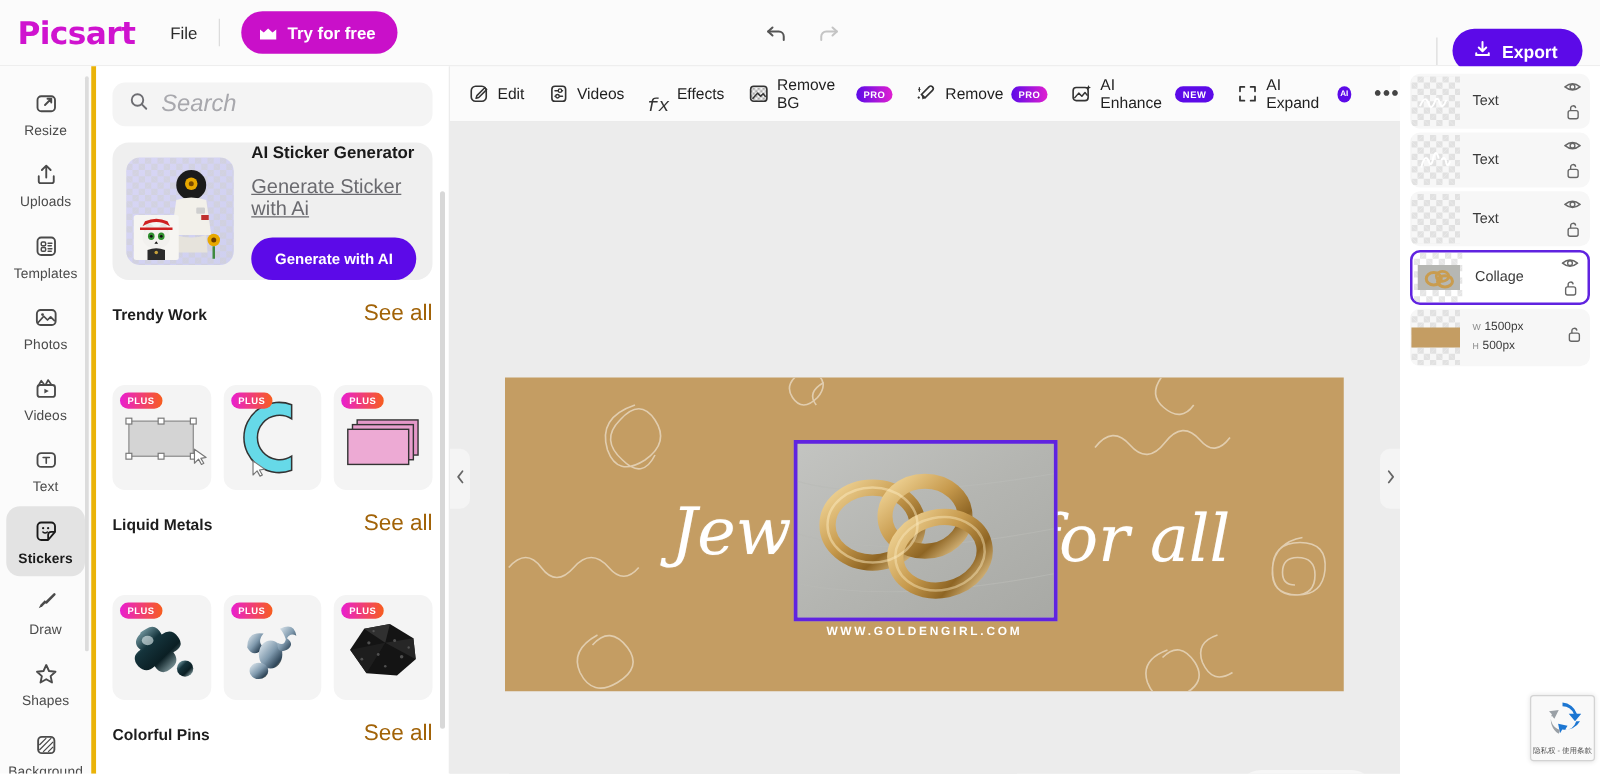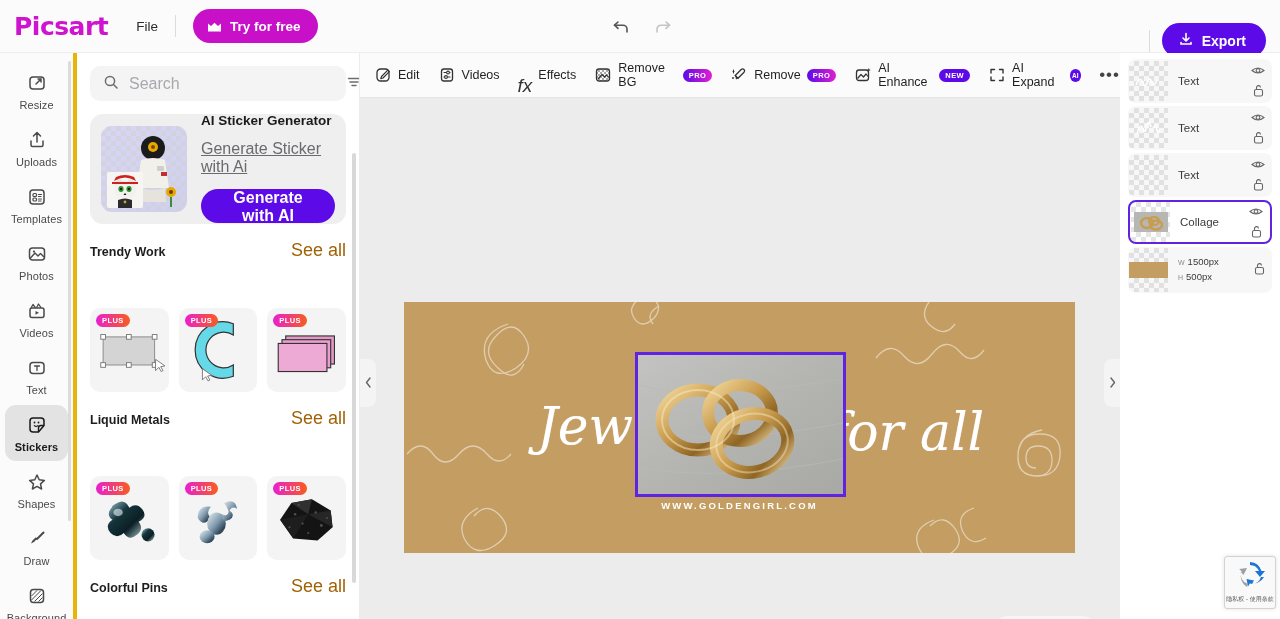--- a/index.html
+++ b/index.html
@@ -72,21 +72,21 @@
   .panel {
     position: absolute; left: 77px; top: 53px; width: 283px; height: 566px;
     background: #ffffff; border-right: 1px solid #ececec; overflow: hidden;
   }
   .search-row {
     margin: 13px 13px 0; height: 35px; background: #f4f4f4; border-radius: 10px;
     display: flex; align-items: center; padding: 0 13px; gap: 10px;
   }
   .search-input {
     border: none; background: transparent; outline: none; flex: 1;
-    font-size: 16px; color: #0f766e; font-family: "Liberation Sans", sans-serif;
+    font-size: 19px; color: #0f766e; font-family: "Liberation Sans", sans-serif; font-style: italic;
   }
   .search-input::placeholder { color: #a8a8ad; }
   .ai-card {
     margin: 13px 13px 0; height: 110px; background: #efefef; border-radius: 13px;
     display: flex; align-items: center; padding: 0 11px; gap: 14px;
   }
   .ai-thumb {
     width: 86px; height: 86px; border-radius: 11px; overflow: hidden;
     background:
       linear-gradient(135deg,#d8d6f5 0%, #cfd0f0 100%);
@@ -100,21 +100,21 @@
       linear-gradient(45deg, transparent 75%, #d0d0d0 75%),
       linear-gradient(-45deg, transparent 75%, #d0d0d0 75%);
     background-size: 10px 10px;
     background-position: 0 0, 0 5px, 5px -5px, -5px 0px;
     opacity: .55;
   }
   .ai-title { font-size: 13.5px; font-weight: bold; color: #1a1a1a; }
   .ai-sub { font-size: 16px; color: #6a6a6f; margin-top: 12px; text-decoration: underline; }
   .ai-btn {
     margin-top: 13px; height: 34px; padding: 0 19px; border: none; border-radius: 18px;
-    background: #5c0ae8; color: #fff; font-size: 16px; font-weight: bold; cursor: pointer;
+    background: #5c0ae8; color: #fff; font-size: 12px; font-weight: bold; cursor: pointer;
     font-family: "Liberation Sans", sans-serif;
   }
   .sec-head {
     display: flex; justify-content: space-between; align-items: baseline;
     margin: 16px 13px 7px;
     gap: 32px;
   }
   .sec-title { font-size: 12.5px; font-weight: bold; color: #1d1d1d; }
   .sec-seeall { font-size: 18px; color: #a16207; cursor: pointer; }
   .tiles { display: flex; gap: 10px; margin: 0 13px; }
@@ -366,34 +366,34 @@
             <circle cx="13.5" cy="9.5" r="0.9" fill="#1a1a1a"></circle>
             <path d="M9.3 12.6 q1.8 1.6 3.6 0" fill="none" stroke="#1a1a1a" stroke-width="1.2" stroke-linecap="round"></path>
           </svg>
       </span>
       <span class="rail-label">Stickers</span>
     </div>
 
     <div class="rail-item">
       <span class="rail-ico">
         <svg width="24" height="24" viewBox="0 0 24 24">
-            <path d="M12 5 L14.2 9.8 L19.4 10.4 L15.5 13.9 L16.6 19 L12 16.4 L7.4 19 L8.5 13.9 L4.6 10.4 L9.8 9.8 Z" fill="none" stroke="#4a4a4a" stroke-width="1.5" stroke-linejoin="round"></path>
-          </svg>
-      </span>
-      <span class="rail-label">Shapes</span>
-    </div>
-
-    <div class="rail-item">
-      <span class="rail-ico">
-        <svg width="24" height="24" viewBox="0 0 24 24">
             <path d="M18.5 5.5 L12 12" stroke="#4a4a4a" stroke-width="2" stroke-linecap="round"></path>
             <path d="M12.3 11.6 L9 15 l-3 1.5 1.5 -3 3.3 -3.3 z" fill="#4a4a4a"></path>
           </svg>
       </span>
       <span class="rail-label">Draw</span>
+    </div>
+
+    <div class="rail-item">
+      <span class="rail-ico">
+        <svg width="24" height="24" viewBox="0 0 24 24">
+            <path d="M12 5 L14.2 9.8 L19.4 10.4 L15.5 13.9 L16.6 19 L12 16.4 L7.4 19 L8.5 13.9 L4.6 10.4 L9.8 9.8 Z" fill="none" stroke="#4a4a4a" stroke-width="1.5" stroke-linejoin="round"></path>
+          </svg>
+      </span>
+      <span class="rail-label">Shapes</span>
     </div>
 
     <div class="rail-item">
       <span class="rail-ico">
         <svg width="24" height="24" viewBox="0 0 24 24">
             <rect x="5.5" y="5.5" width="13" height="13" rx="3" fill="none" stroke="#4a4a4a" stroke-width="1.5"></rect>
             <path d="M6.5 12 L12 6.5 M6.5 16 L16 6.5 M9.5 17.5 L17.5 9.5 M13.5 17.5 L17.5 13.5" stroke="#4a4a4a" stroke-width="1"></path>
           </svg>
       </span>
       <span class="rail-label">Background</span>
@@ -605,21 +605,21 @@
               <rect x="3.5" y="3" width="11" height="12" rx="2.5" fill="none" stroke="#333" stroke-width="1.3"></rect>
               <path d="M6 6.5 H12 M6 11 H12" stroke="#333" stroke-width="1.2" stroke-linecap="round"></path>
               <circle cx="10" cy="6.5" r="1.4" fill="#fff" stroke="#333" stroke-width="1.1"></circle>
               <circle cx="8" cy="11" r="1.4" fill="#fff" stroke="#333" stroke-width="1.1"></circle>
             </svg>
         </span>
         <span>Videos</span>
       </div>
 
       <div class="tool">
-        <span style="font-size:19px;font-family:Liberation Sans, sans-serif;font-style:italic;color:#333;margin-top:21px;">fx</span>
+        <span style="font-size:15px;font-family:Liberation Mono, monospace;font-style:italic;color:#333;margin-top:21px;">fx</span>
         <span>Effects</span>
       </div>
 
       <div class="tool">
         <span>
           <svg width="18" height="18" viewBox="0 0 18 18">
               <defs>
                 <pattern id="ck" width="4" height="4" patternUnits="userSpaceOnUse">
                   <rect width="2" height="2" fill="#aaa"></rect>
                   <rect x="2" y="2" width="2" height="2" fill="#aaa"></rect>

